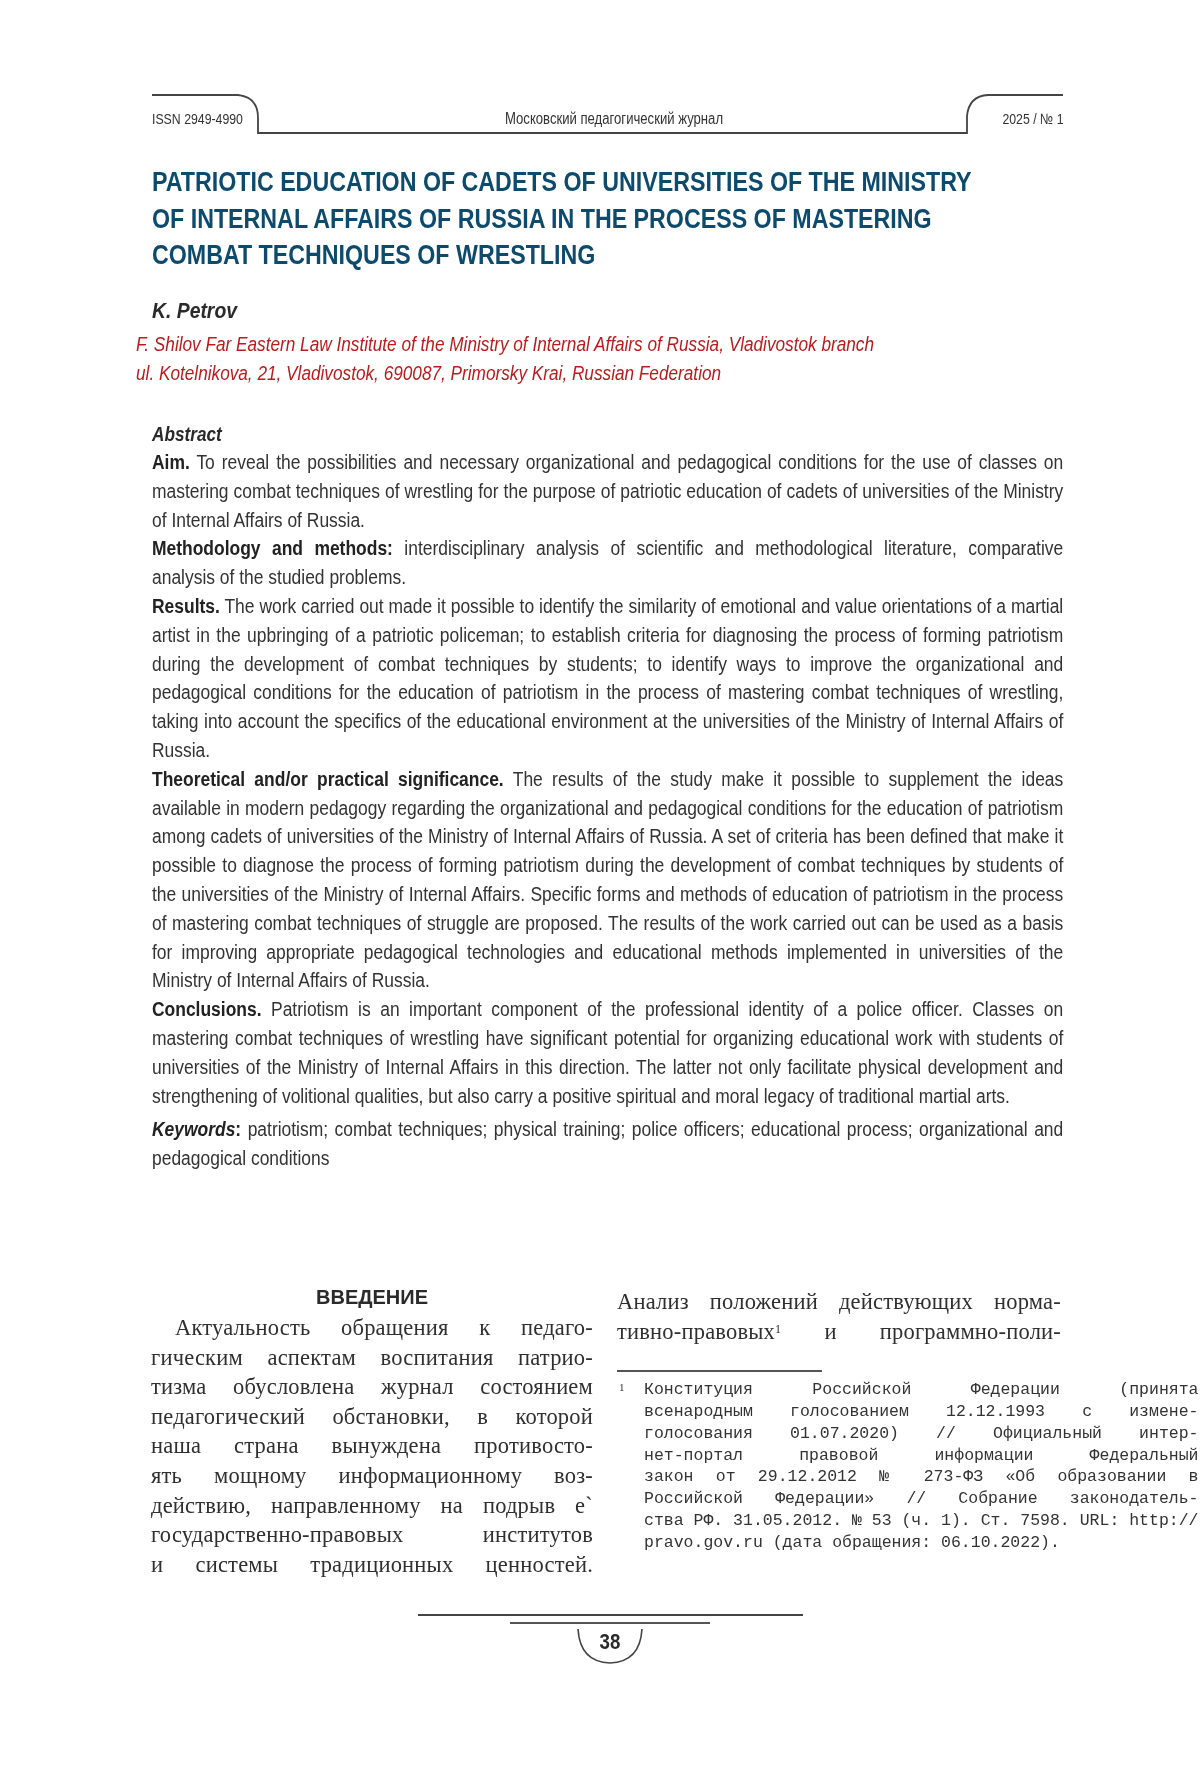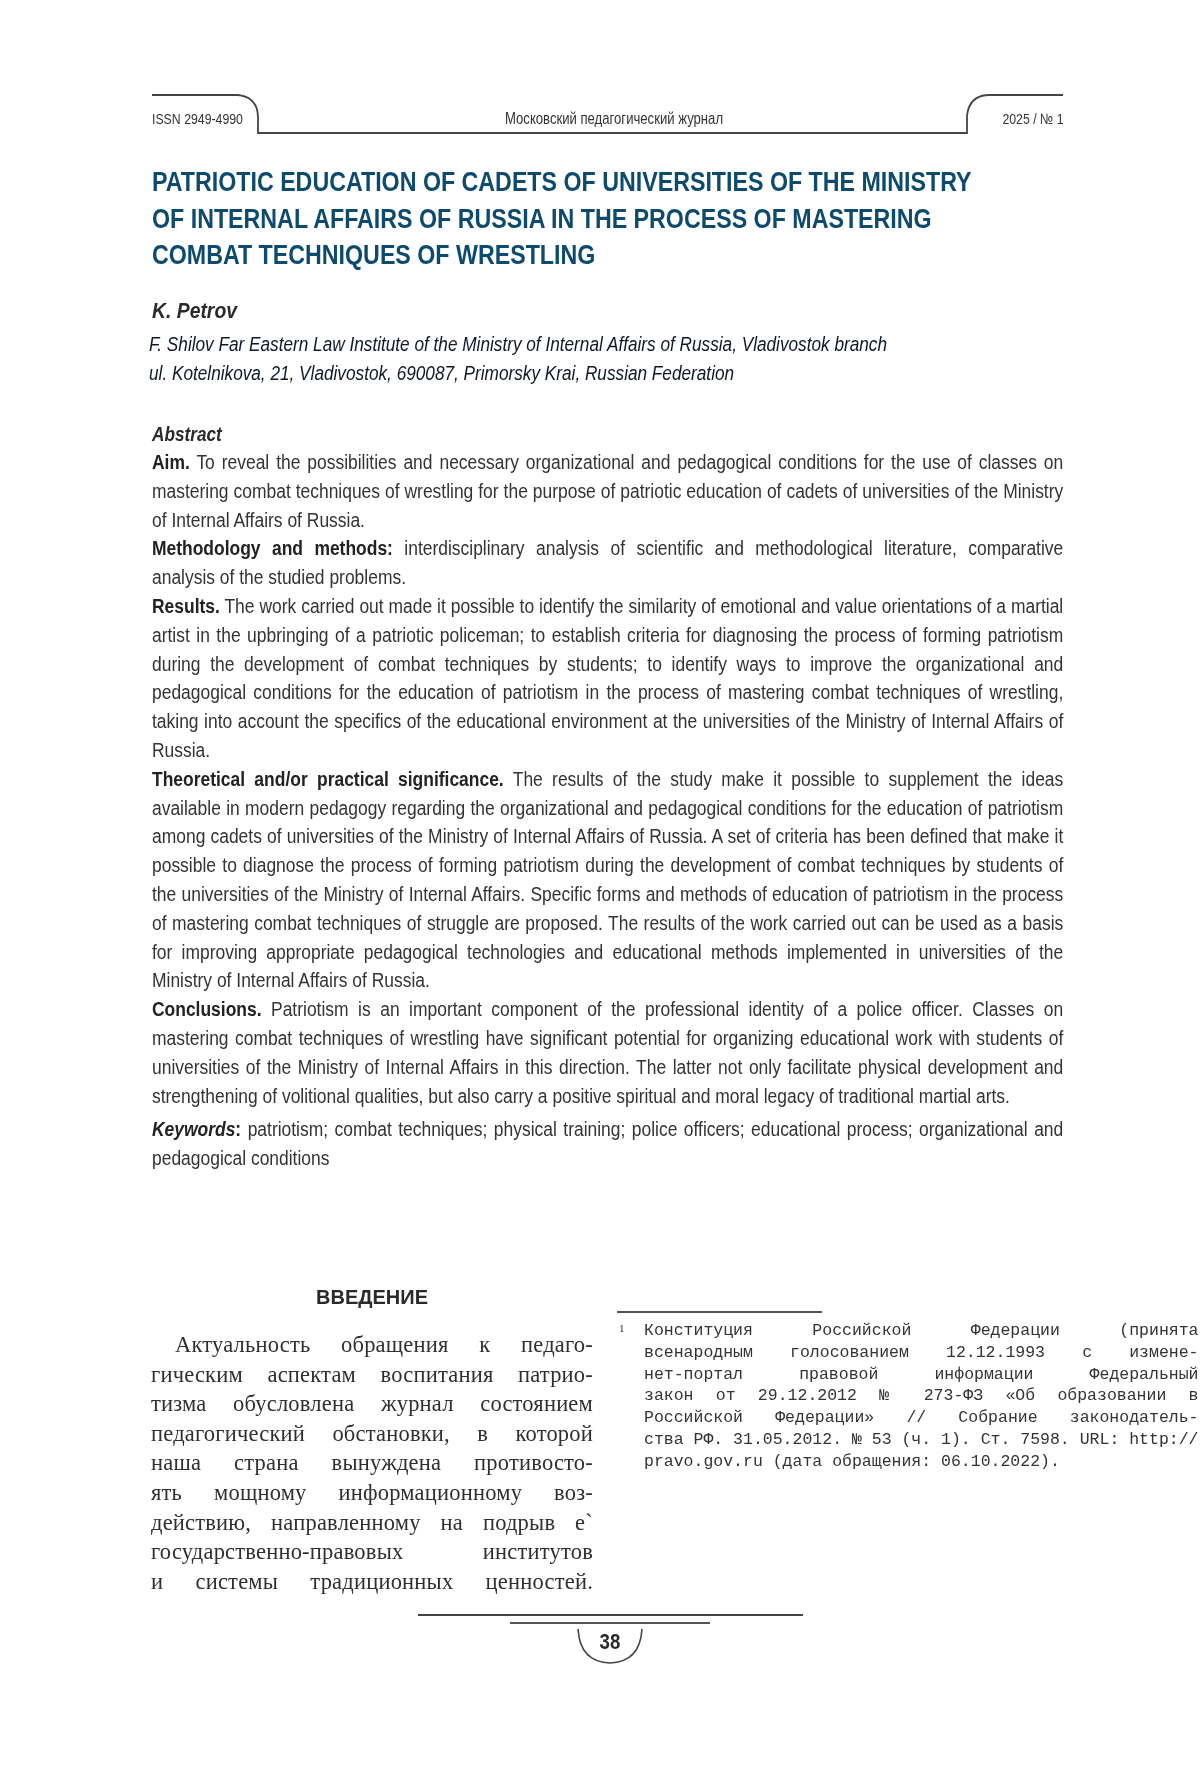--- a/index.html
+++ b/index.html
@@ -23,22 +23,22 @@
       font-family: "Liberation Sans", sans-serif; font-weight: bold; font-size: 27px;
       line-height: 36.5px; color: #0c4a6e; letter-spacing: 0px;
     }
     .title .tl { display: block; white-space: nowrap; transform: scaleX(0.86); transform-origin: left center; }
 
     .author {
       position: absolute; left: 152px; top: 298px; font-weight: bold; font-style: italic;
       font-size: 22px; line-height: 26px; color: #2a2a2a; transform: scaleX(0.88); transform-origin: left center;
     }
     .affil {
-      position: absolute; left: 149px; top: 330px; width: 1000px; font-style: italic;
-      font-size: 20px; line-height: 28.5px; color: #0f172a;
+      position: absolute; left: 136px; top: 330px; width: 1000px; font-style: italic;
+      font-size: 20px; line-height: 28.5px; color: #b91c1c;
     }
     .affil span { display: block; white-space: nowrap; transform: scaleX(0.86); transform-origin: left center; }
 
     
     .abstract-head {
       position: absolute; left: 152px; top: 421px; font-weight: bold; font-style: italic;
       font-size: 20px; line-height: 26px; color: #2a2a2a; transform: scaleX(0.86); transform-origin: left center;
     }
     .abstract {
       position: absolute; left: 152px; top: 448px; width: 1045px;
@@ -48,21 +48,21 @@
     .abstract p { margin: 0; }
     .abstract b { color: #222; }
     .abstract .kw { margin-top: 5px; }
     .abstract .kw b { font-style: italic; }
 
     
     .col-left { position: absolute; left: 151px; top: 1283px; width: 442px; }
     .col-right { position: absolute; left: 617px; top: 1287px; width: 444px; }
     .section-head {
       text-align: center; font-family: "Liberation Sans", sans-serif; font-weight: bold;
-      font-size: 20px; line-height: 28px; color: #2a2a2a; margin-bottom: 19px;
+      font-size: 20px; line-height: 28px; color: #2a2a2a; margin-bottom: 2px;
     }
     .ru-body {
       font-family: "Liberation Serif", serif; font-size: 22.5px; line-height: 29.6px;
       color: #2f2f2f; text-align: justify; text-align-last: justify; letter-spacing: 0.2px;
     }
     .ru-body .ln { display: block; white-space: nowrap; text-align-last: justify; text-align: justify; }
     .ru-body .indent { text-indent: 24px; }
     sup.fn { font-size: 12px; vertical-align: top; position: relative; top: -2px; }
 
     .fn-sep { width: 205px; height: 2px; background: #555; margin-top: 24px; margin-bottom: 7px; }
@@ -138,26 +138,31 @@
     <span class="ln">педагогический обстановки, в которой</span>
     <span class="ln">наша страна вынуждена противосто-</span>
     <span class="ln">ять мощному информационному воз-</span>
     <span class="ln">действию, направленному на подрыв е`</span>
     <span class="ln">государственно-правовых институтов</span>
     <span class="ln">и системы традиционных ценностей.</span>
   </div>
 </div>
 
 <div class="col-right">
+  <div class="ru-body">
+    <span class="ln">Анализ положений действующих норма-</span>
+    <span class="ln"><span>тивно-правовых</span><sup class="fn">1</sup><span> и программно-поли-</span></span>
+  </div>
   <div class="fn-sep"></div>
   <div class="footnote">
     <div class="fn-num">1</div>
     <div class="fn-text">
       <span>Конституция Российской Федерации (принята</span>
       <span>всенародным голосованием 12.12.1993 с измене-</span>
+      <span>голосования 01.07.2020) // Официальный интер-</span>
       <span>нет-портал правовой информации Федеральный</span>
       <span>закон от 29.12.2012 № 273-ФЗ «Об образовании в</span>
       <span>Российской Федерации» // Собрание законодатель-</span>
       <span>ства РФ. 31.05.2012. № 53 (ч. 1). Ст. 7598. URL: http://</span>
       <span class="last">pravo.gov.ru (дата обращения: 06.10.2022).</span>
     </div>
   </div>
 </div>
 
 <div class="footer">

